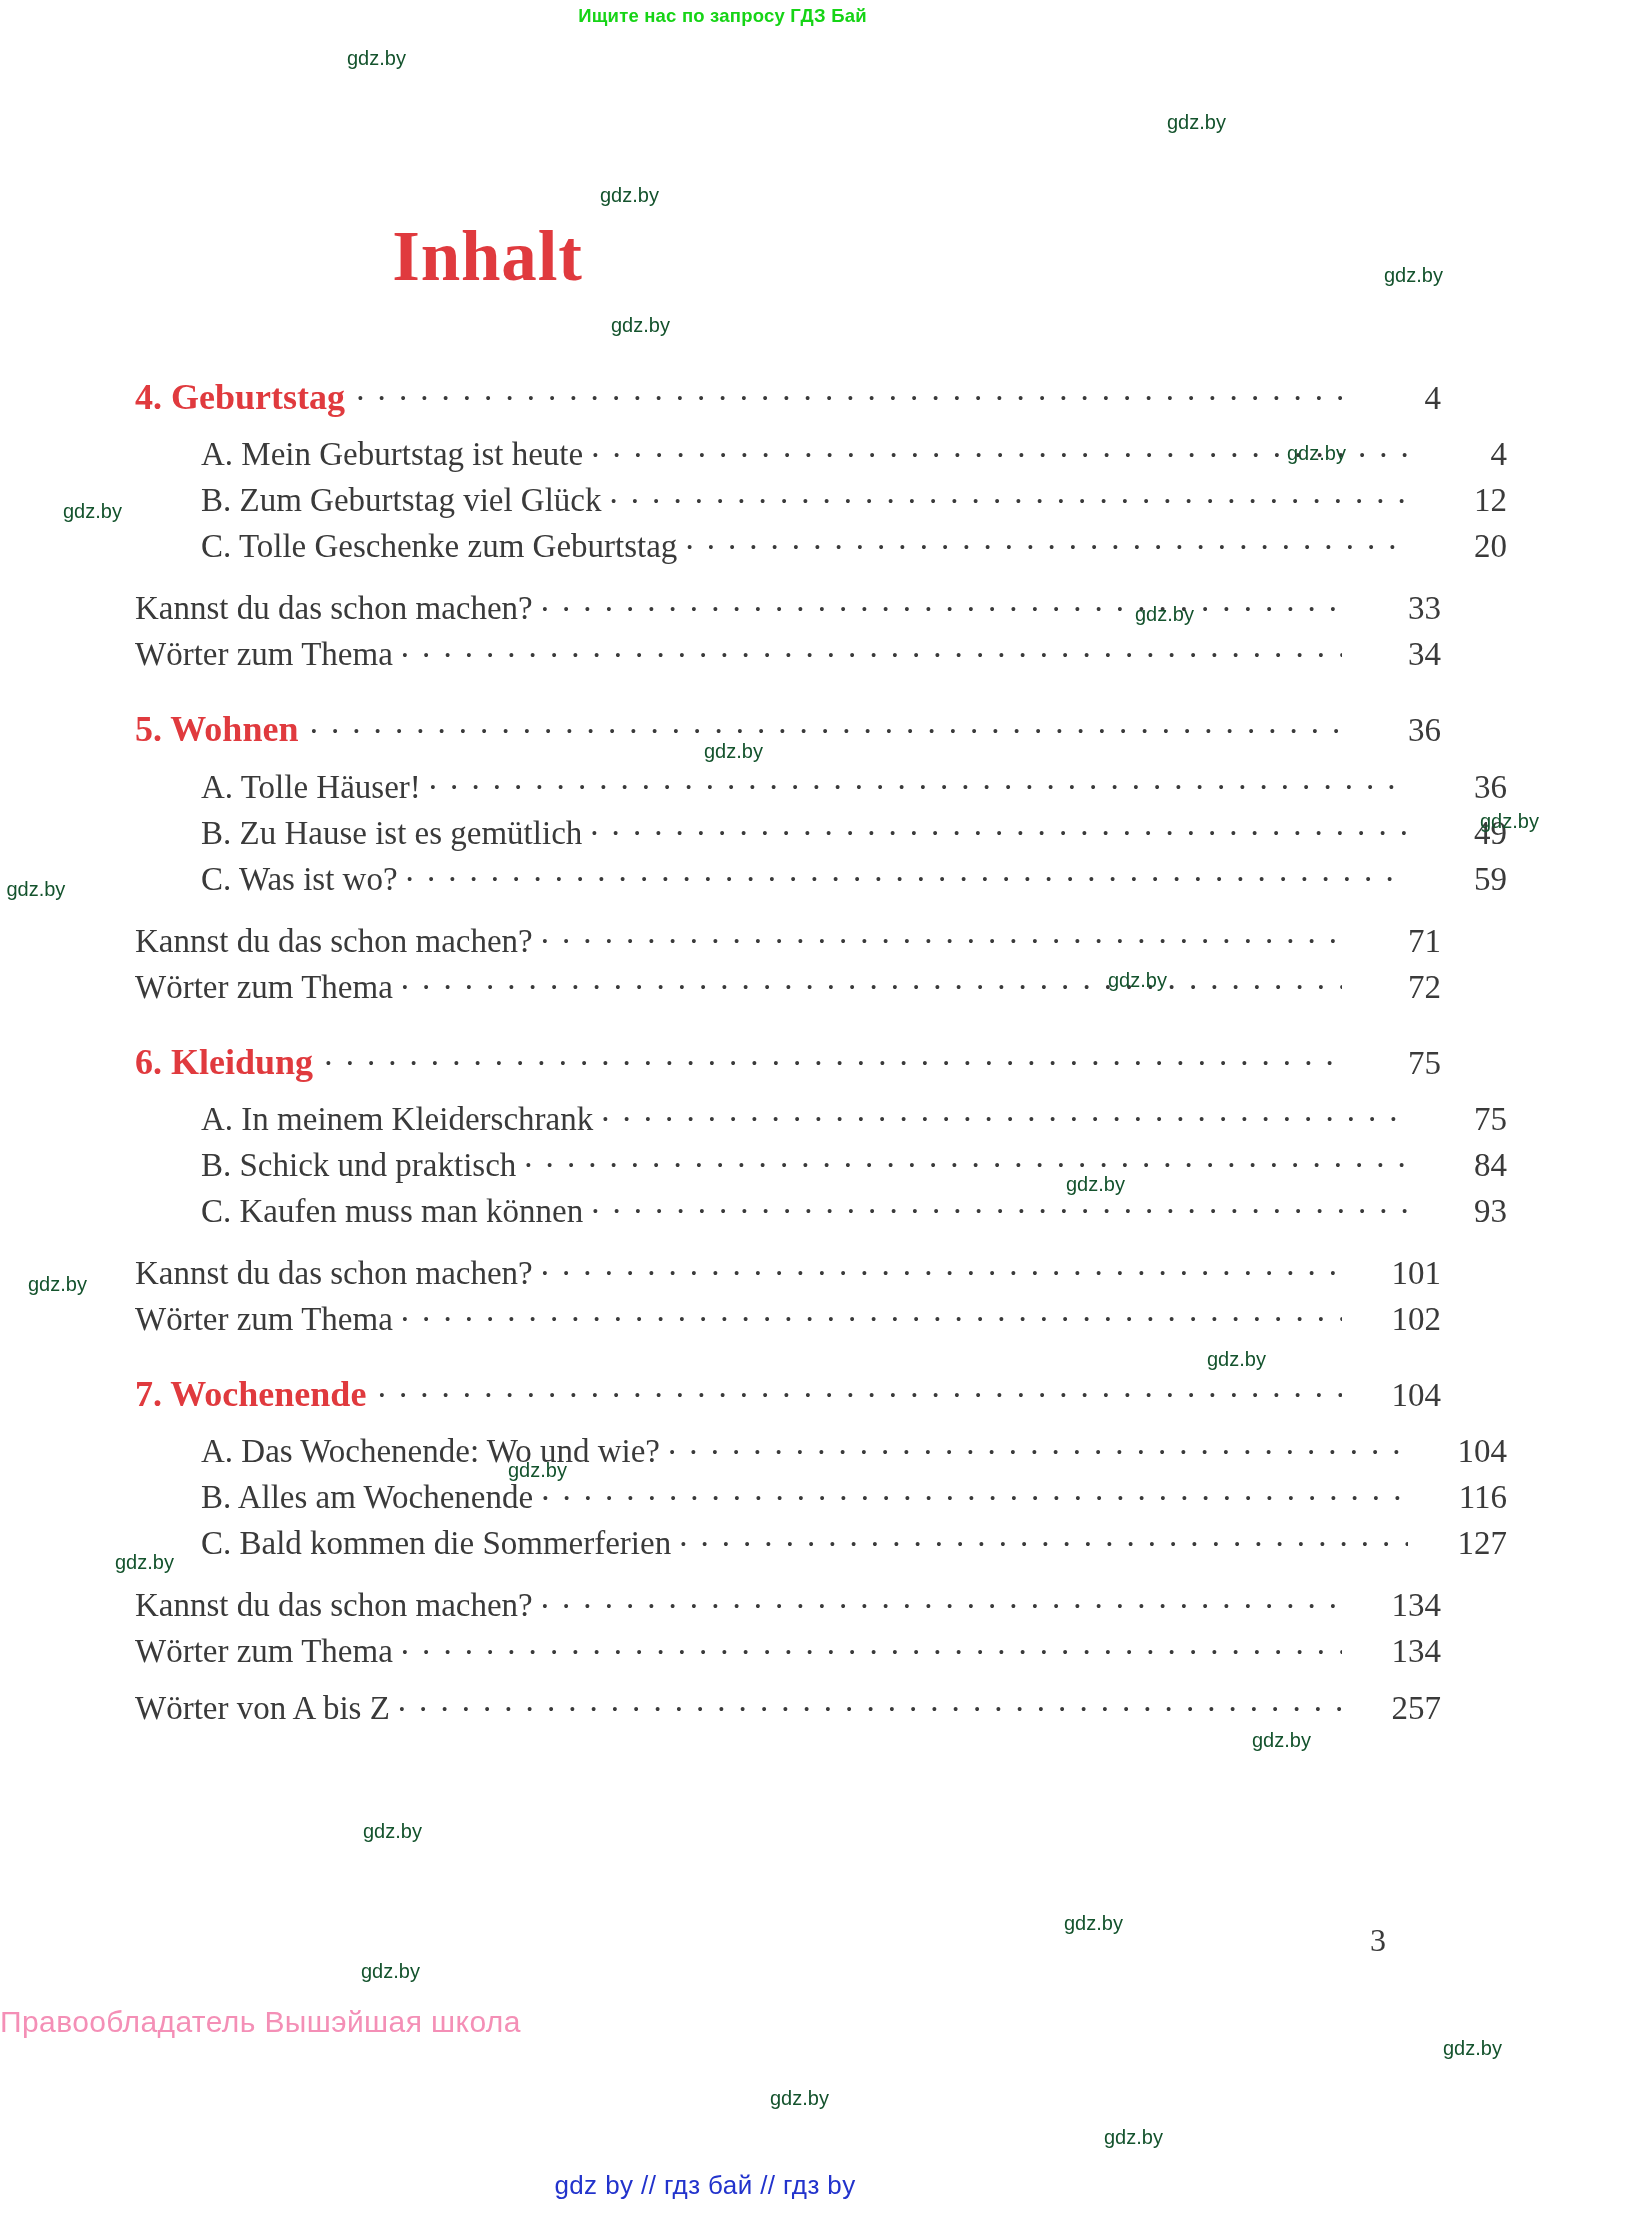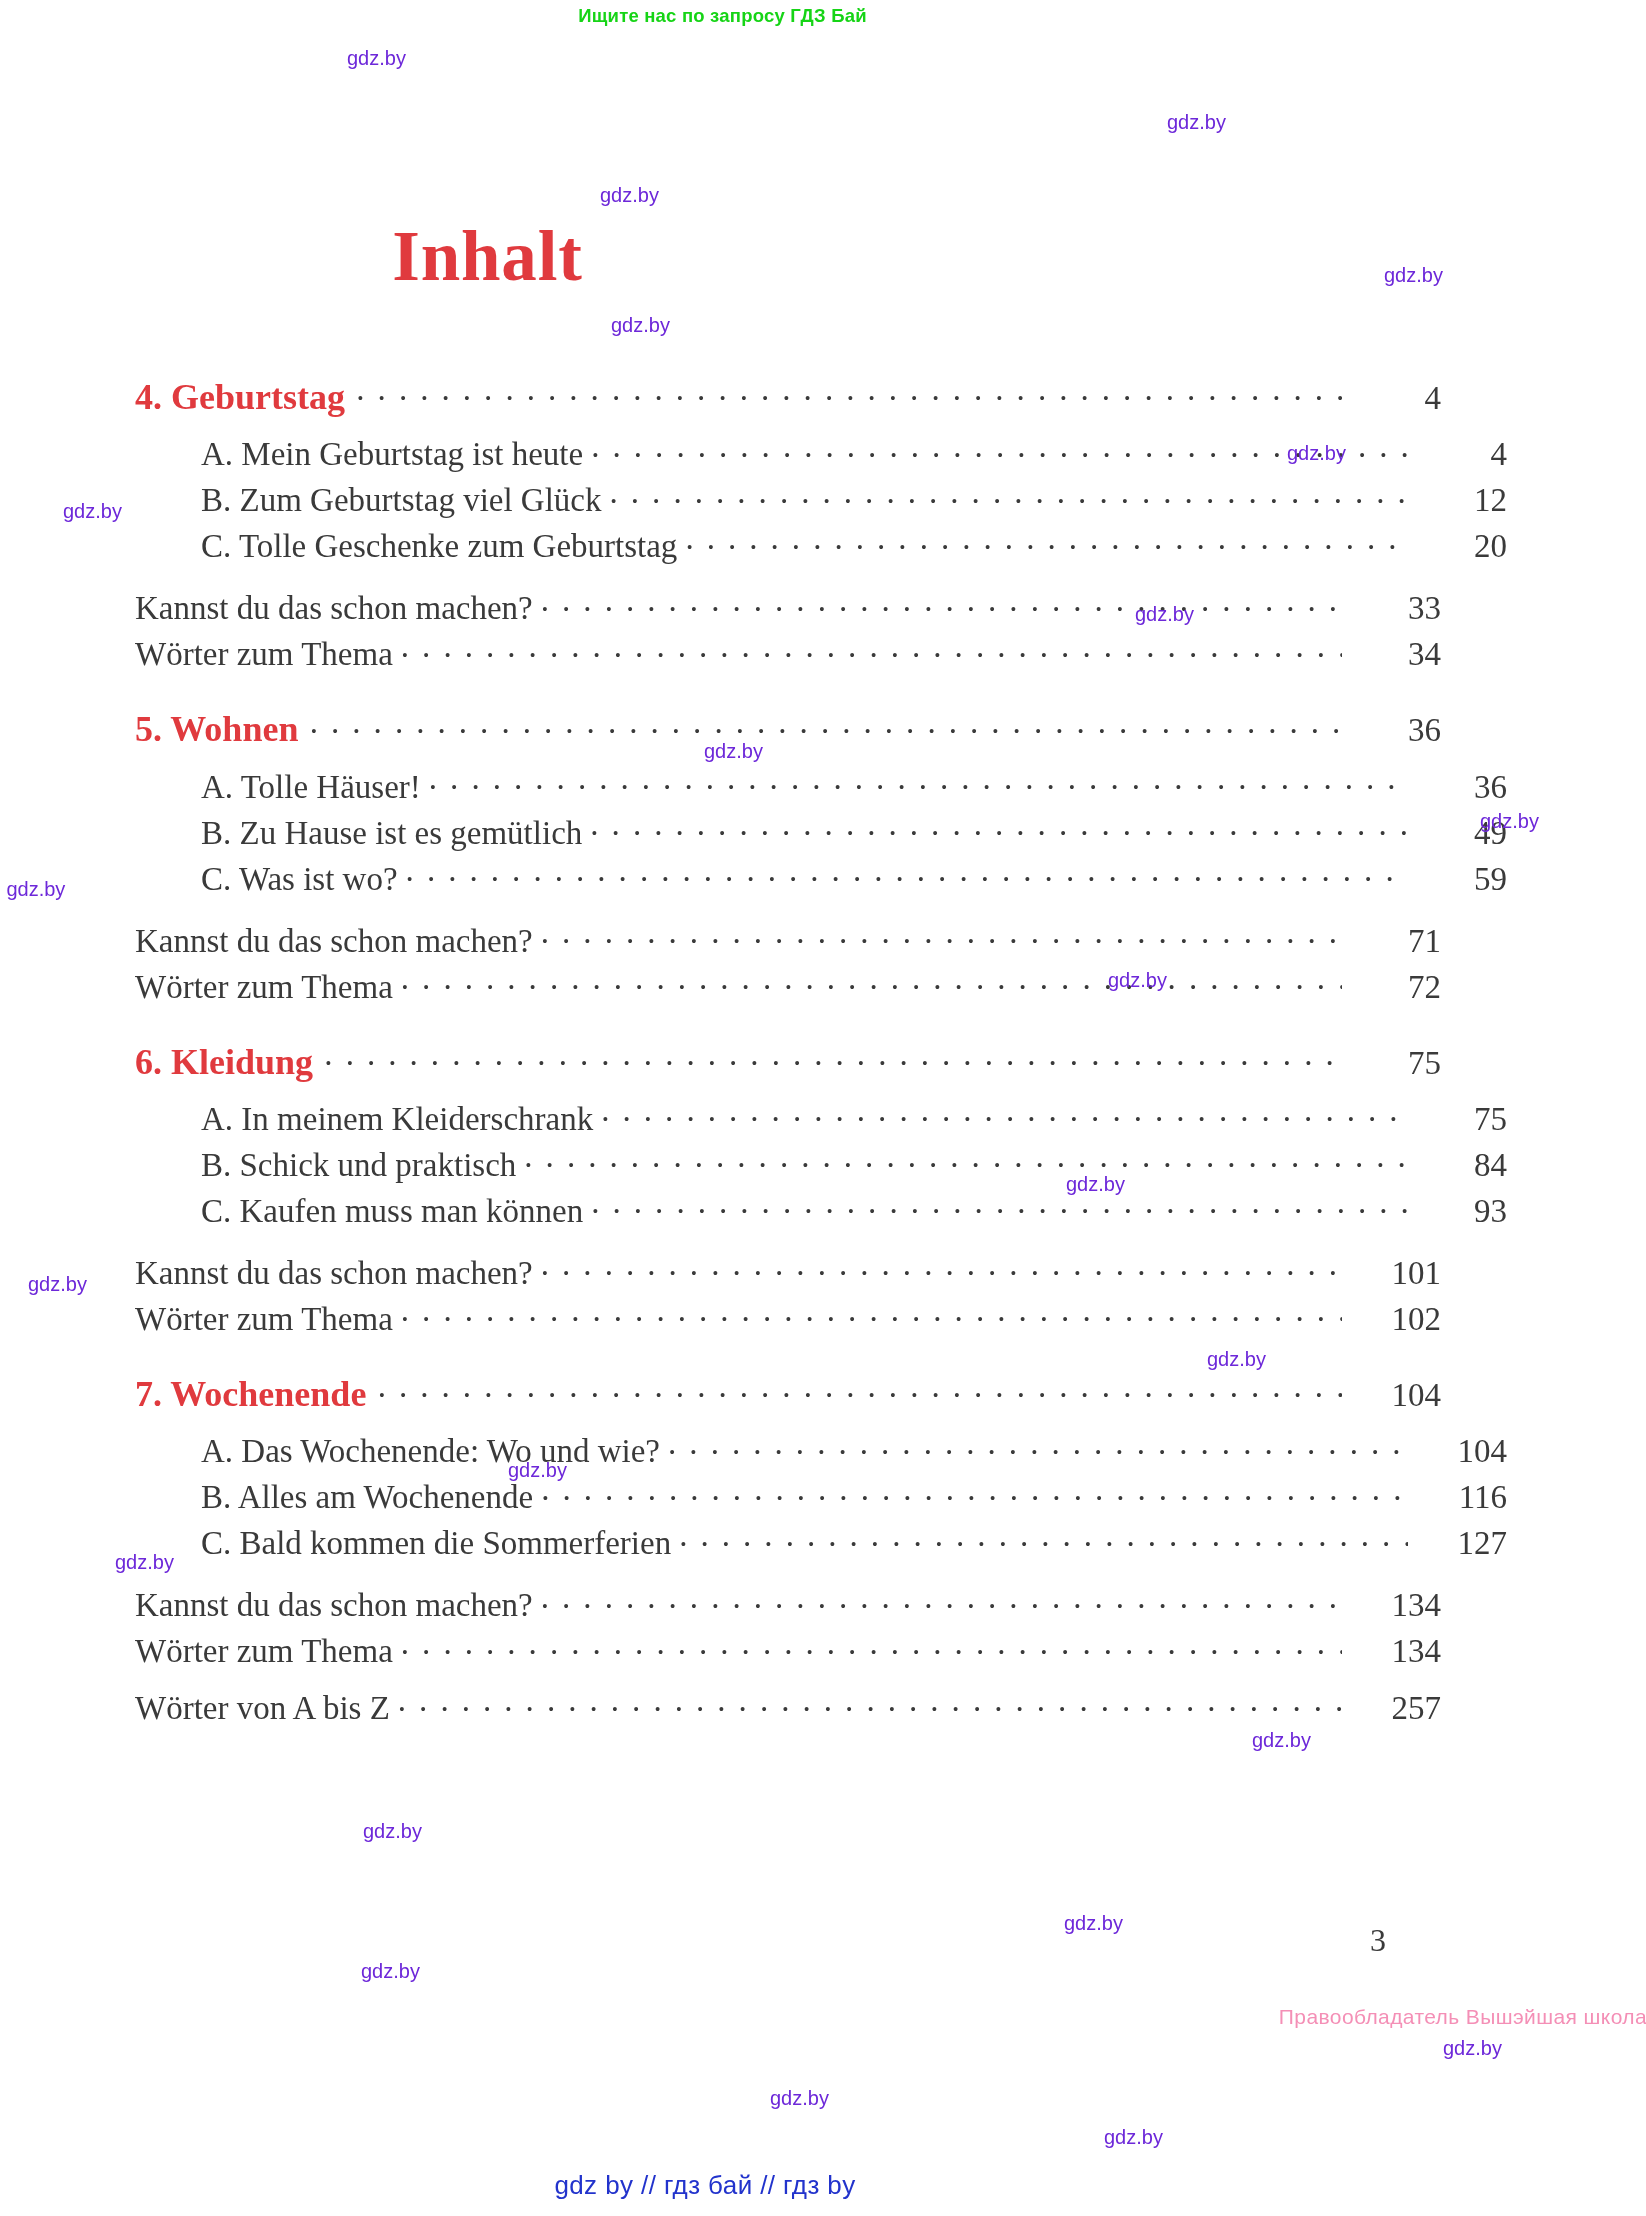--- a/index.html
+++ b/index.html
@@ -124,23 +124,23 @@
     font-size: 32px;
     color: #3a3a3a;
   }
 
   
   .copyright-line {
     position: absolute;
     top: 2005px;
     left: 0;
     width: 1647px;
-    text-align: right;
+    text-align: left;
     font-family: "Liberation Sans", sans-serif;
-    font-size: 21px;
+    font-size: 30px;
     color: #f48fb6;
     letter-spacing: 0.4px;
   }
 
   
   .bottom-links {
     position: absolute;
     top: 2170px;
     left: 0;
     width: 1410px;
@@ -149,21 +149,21 @@
     font-size: 26px;
     color: #2233cc;
     letter-spacing: 0.4px;
   }
 
   
   .wm {
     position: absolute;
     font-family: "Liberation Sans", sans-serif;
     font-size: 20px;
-    color: #6d28d9;
+    color: #14532d;
     white-space: nowrap;
   }
 </style>
 </head>
 <body>
 
 <div class="promo-banner">Ищите нас по запросу ГДЗ Бай</div>
 
 <div class="page-title">Inhalt</div>
 

